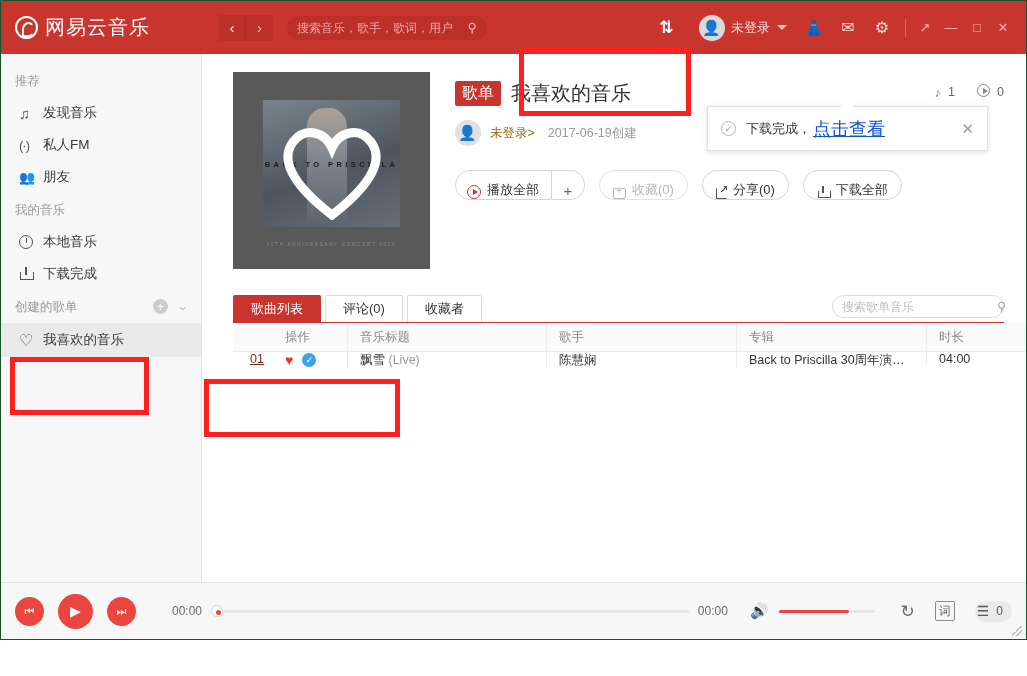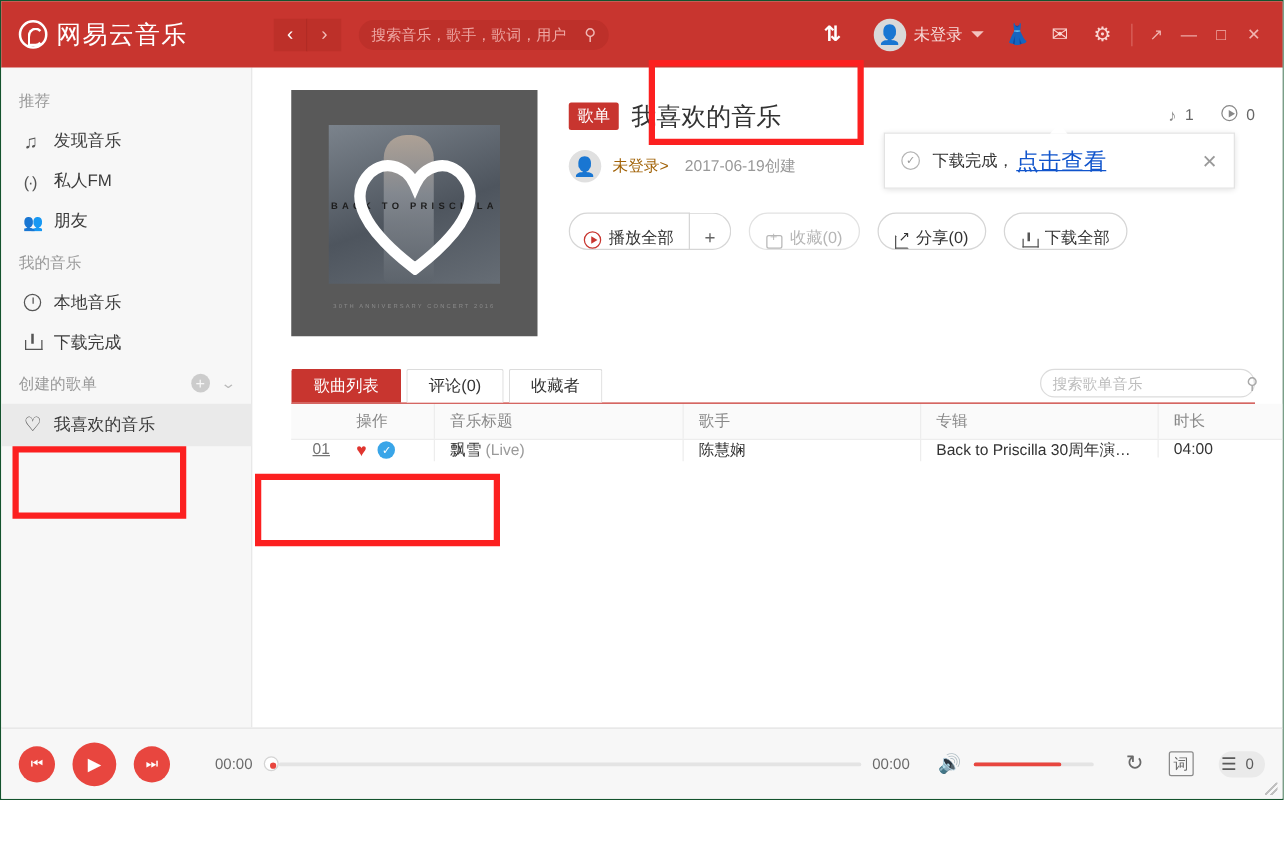--- a/index.html
+++ b/index.html
@@ -176,21 +176,21 @@
     color: #1d1d1d; font-size: 7.5px; letter-spacing: 3.4px; font-weight: bold;
   }
   .cover-sub {
     position: absolute; left: 0; right: 0; bottom: 22px; text-align: center;
     color: #8b8b8b; font-size: 4.6px; letter-spacing: 1.7px;
   }
 
   .pl-info { flex: 1; min-width: 0; padding-left: 25px; position: relative; }
   .pl-title-row { display: flex; align-items: center; height: 30px; margin-top: 6px; }
   .badge-gedan {
-    background: #c8352f; color: #fff; font-size: 13px;
+    background: #c8352f; color: #fff; font-size: 16px;
     padding: 2px 7px; border-radius: 2px; flex: none;
   }
   .pl-title {
     font-size: 20px; color: #333; margin-left: 10px;
     white-space: nowrap; overflow: hidden;
   }
   .counts {
     position: absolute; right: 0; top: 12px;
     display: flex; align-items: center; color: #666; font-size: 12.5px;
   }
@@ -285,21 +285,21 @@
     color: #333; background: transparent; font-family: inherit;
   }
   .pl-search input::placeholder { color: #bdbdbd; }
   .mag { color: #a8a8a8; font-size: 13px; }
 
   
   .tbl { margin: 0 0 0 31px; width: calc(100% - 31px); font-size: 12.5px; }
   .tbl-row { display: flex; height: 29px; align-items: flex-start; color: #888; }
   .tbl-head { background: #fafafa; border-bottom: 1px solid #ededed; }
   .tbl-body .tbl-row { height: 32px; color: #333; background: #fff; }
-  .c-idx  { width: 48px; flex: none; text-align: center; color: #737373; text-decoration: underline; }
+  .c-idx  { width: 48px; flex: none; text-align: center; color: #7f1d1d; text-decoration: underline; }
   .c-ops  { width: 66px; flex: none; display: flex; align-items: center; gap: 9px; }
   .c-title{ flex: 1; min-width: 0; padding-left: 2px;
             border-left: 1px solid #ededed; padding-left: 12px; }
   .c-art  { width: 190px; flex: none; border-left: 1px solid #ededed; padding-left: 12px; }
   .c-alb  { width: 190px; flex: none; border-left: 1px solid #ededed; padding-left: 12px;
             white-space: nowrap; overflow: hidden; text-overflow: ellipsis; }
   .c-len  { width: 100px; flex: none; border-left: 1px solid #ededed; padding-left: 12px; }
   .tbl-head .c-title, .tbl-head .c-art, .tbl-head .c-alb, .tbl-head .c-len,
   .tbl-head .c-ops { align-self: stretch; display: flex; align-items: center; }
   .heart-red { color: #e0352f; font-size: 14px; }

